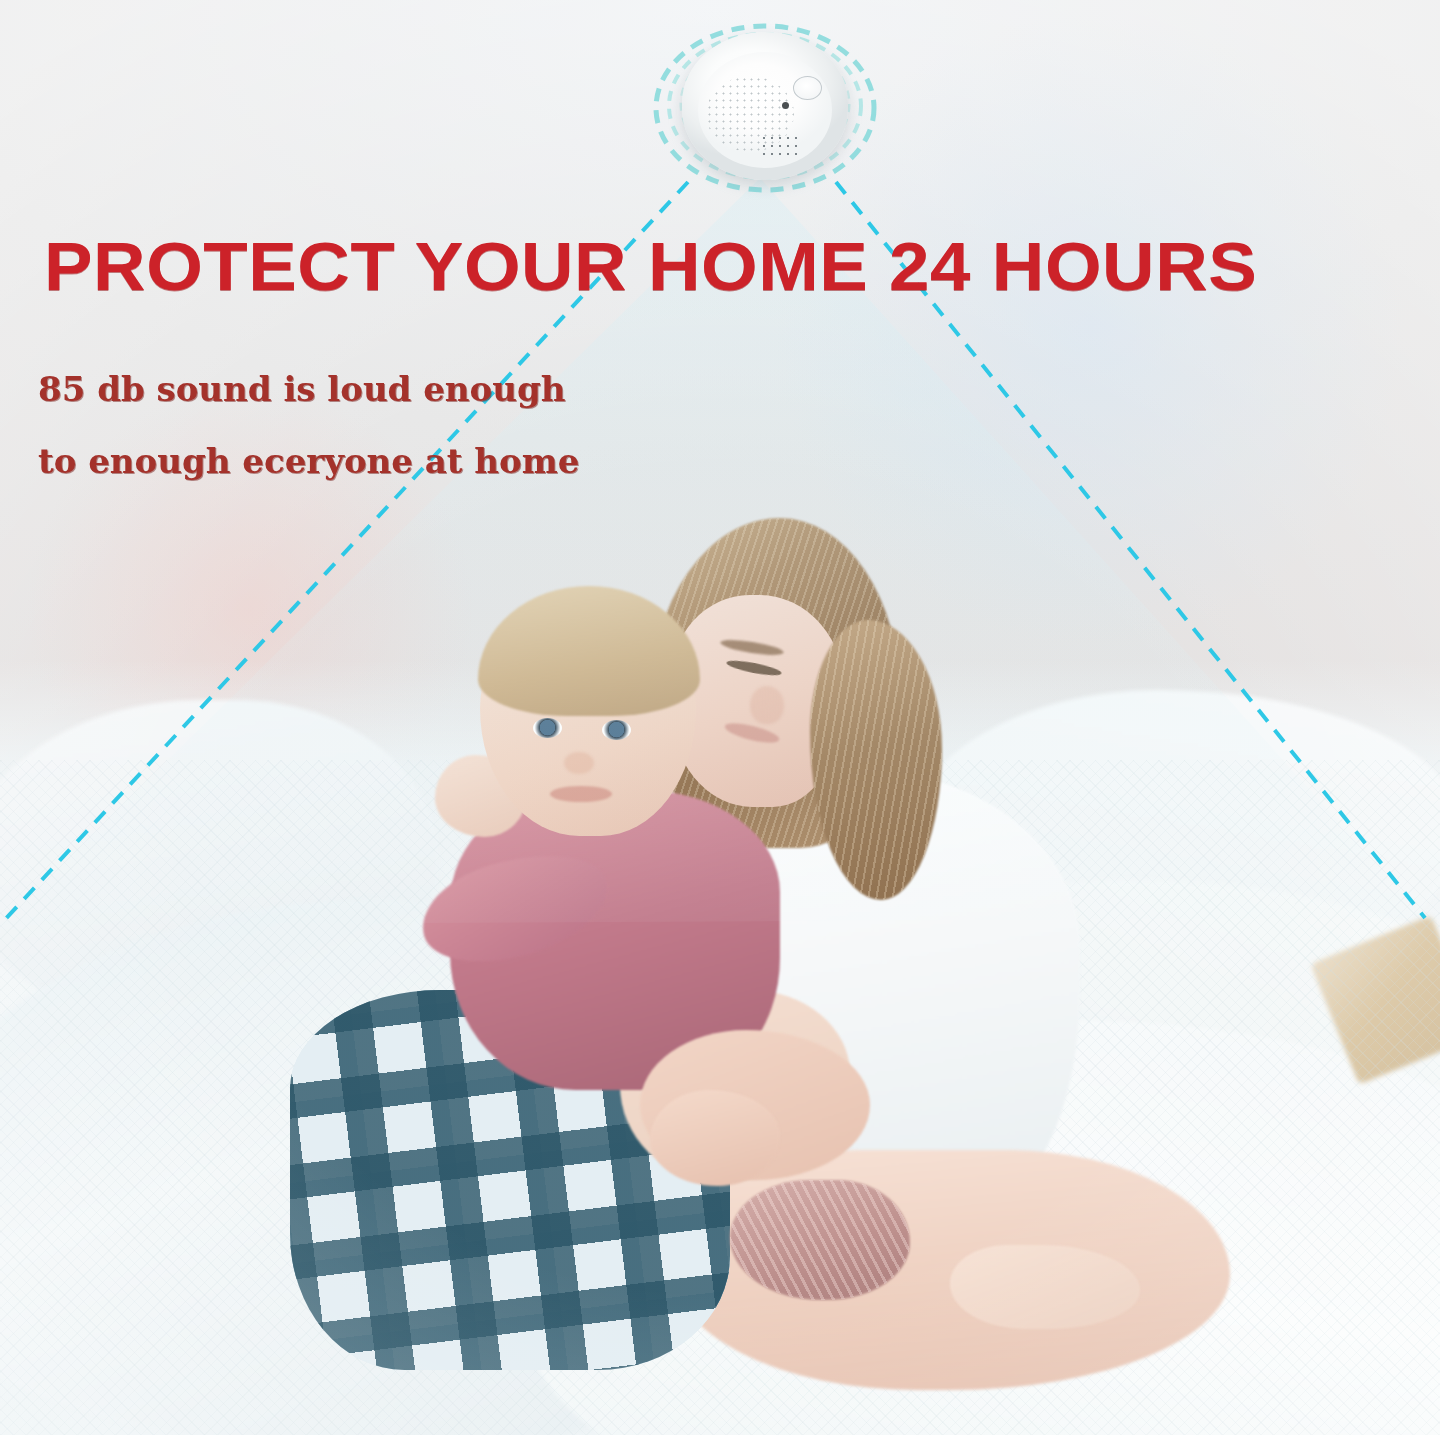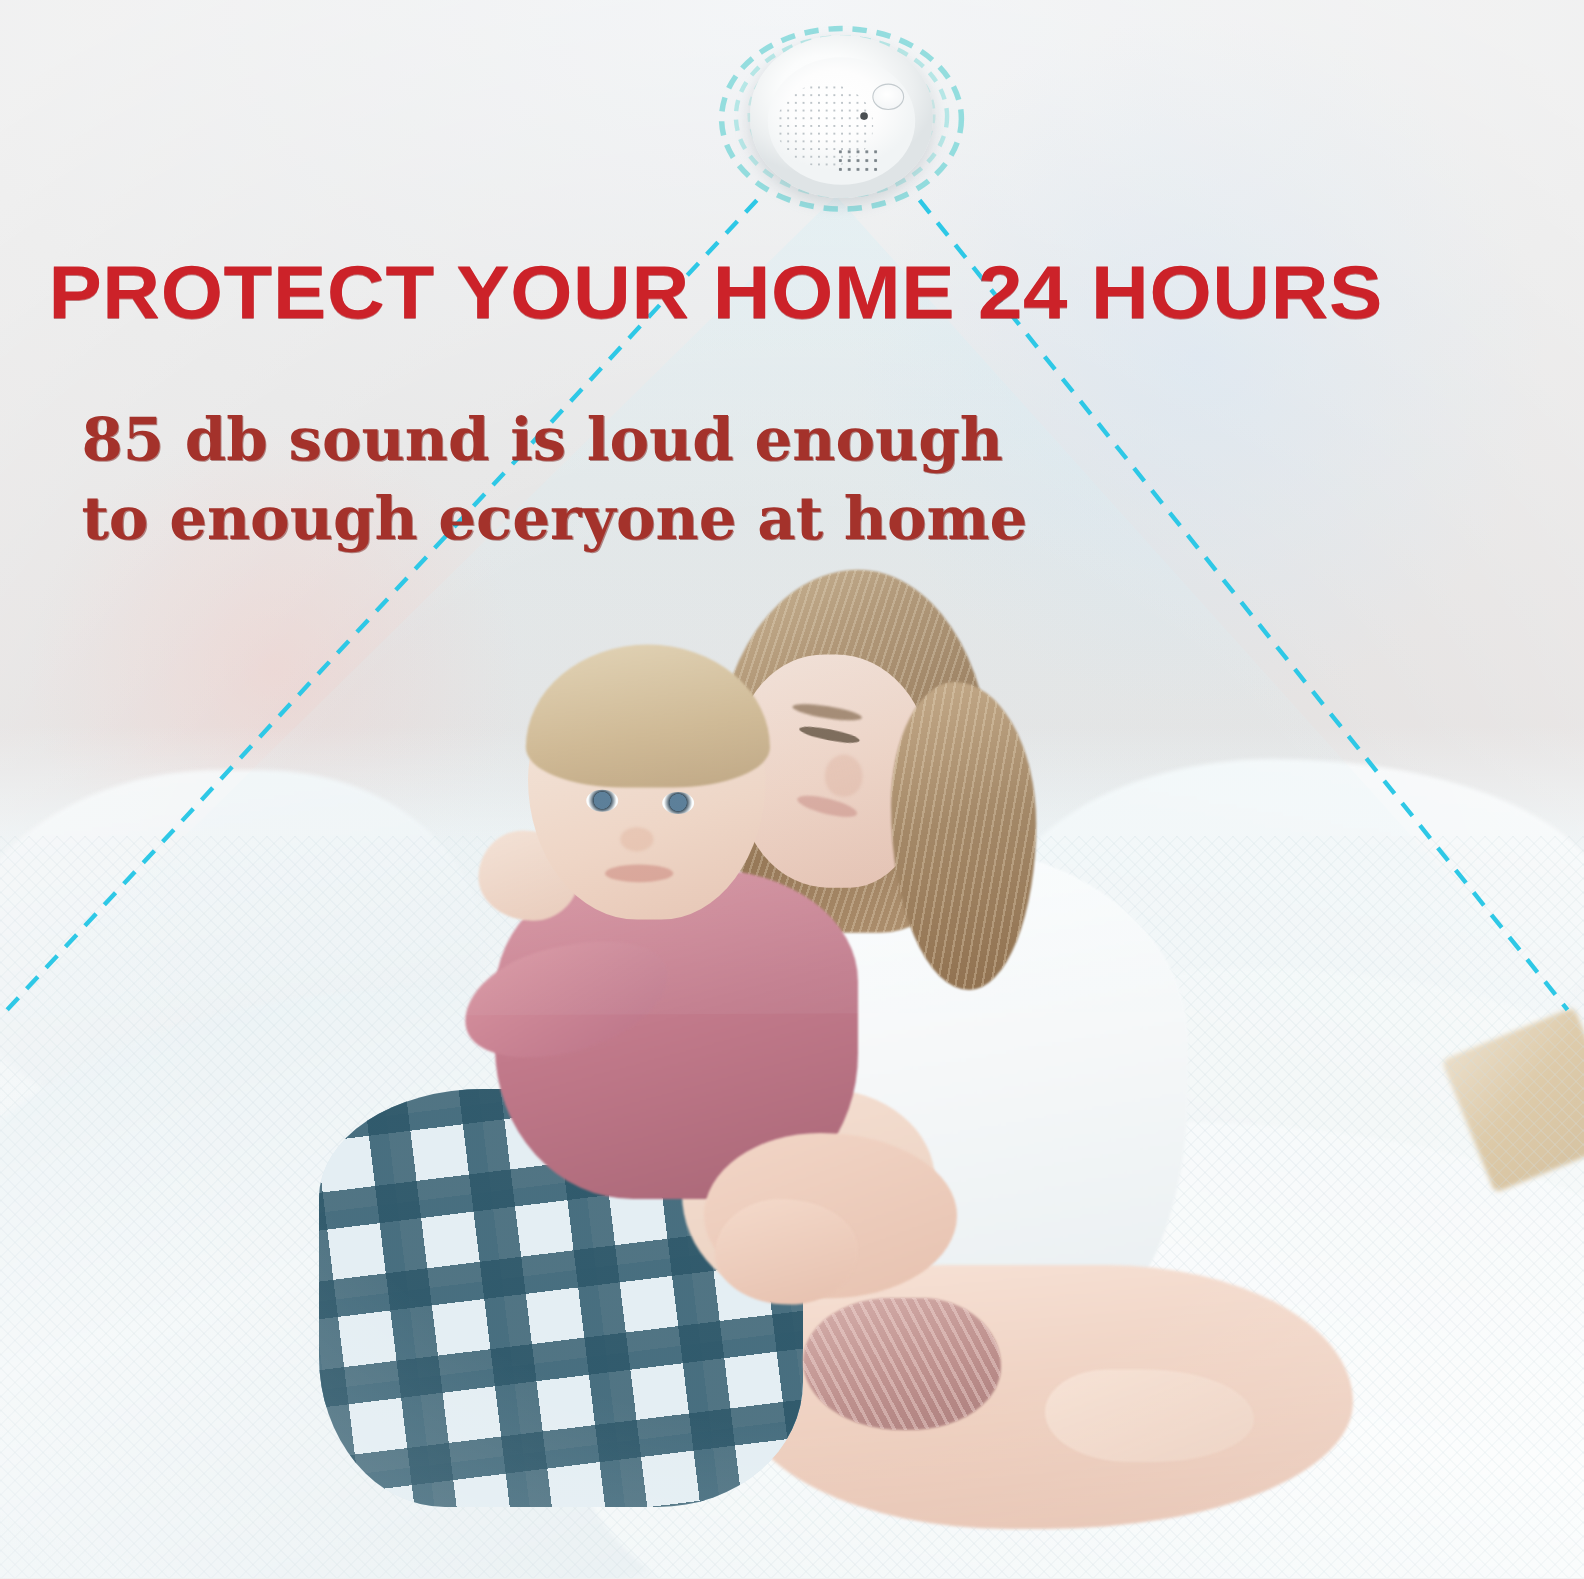--- a/index.html
+++ b/index.html
@@ -297,27 +297,26 @@
     color:#cc2229;
     transform:scaleX(1.07);
     transform-origin:left top;
     text-shadow:0 1px 0 rgba(150,20,24,.55), 0 0 2px rgba(255,255,255,.35);
     white-space:nowrap;
   }
   .sub{
     position:absolute;left:38px;
     font-family:"DejaVu Serif","Liberation Serif",serif;
     font-weight:700;
-    font-size:54px;
+    font-size:34px;
     line-height:1;
     letter-spacing:0px;
     color:#a4322b;
     text-shadow:1px 1px 0 rgba(120,30,26,.5);
     white-space:nowrap;
-    margin-left:36px;
   }
   .sub1{top:372px;}
   .sub2{top:444px;}
 </style>
 </head>
 <body>
 
 <div class="poster">
 
   <div class="bg-wall"></div>

